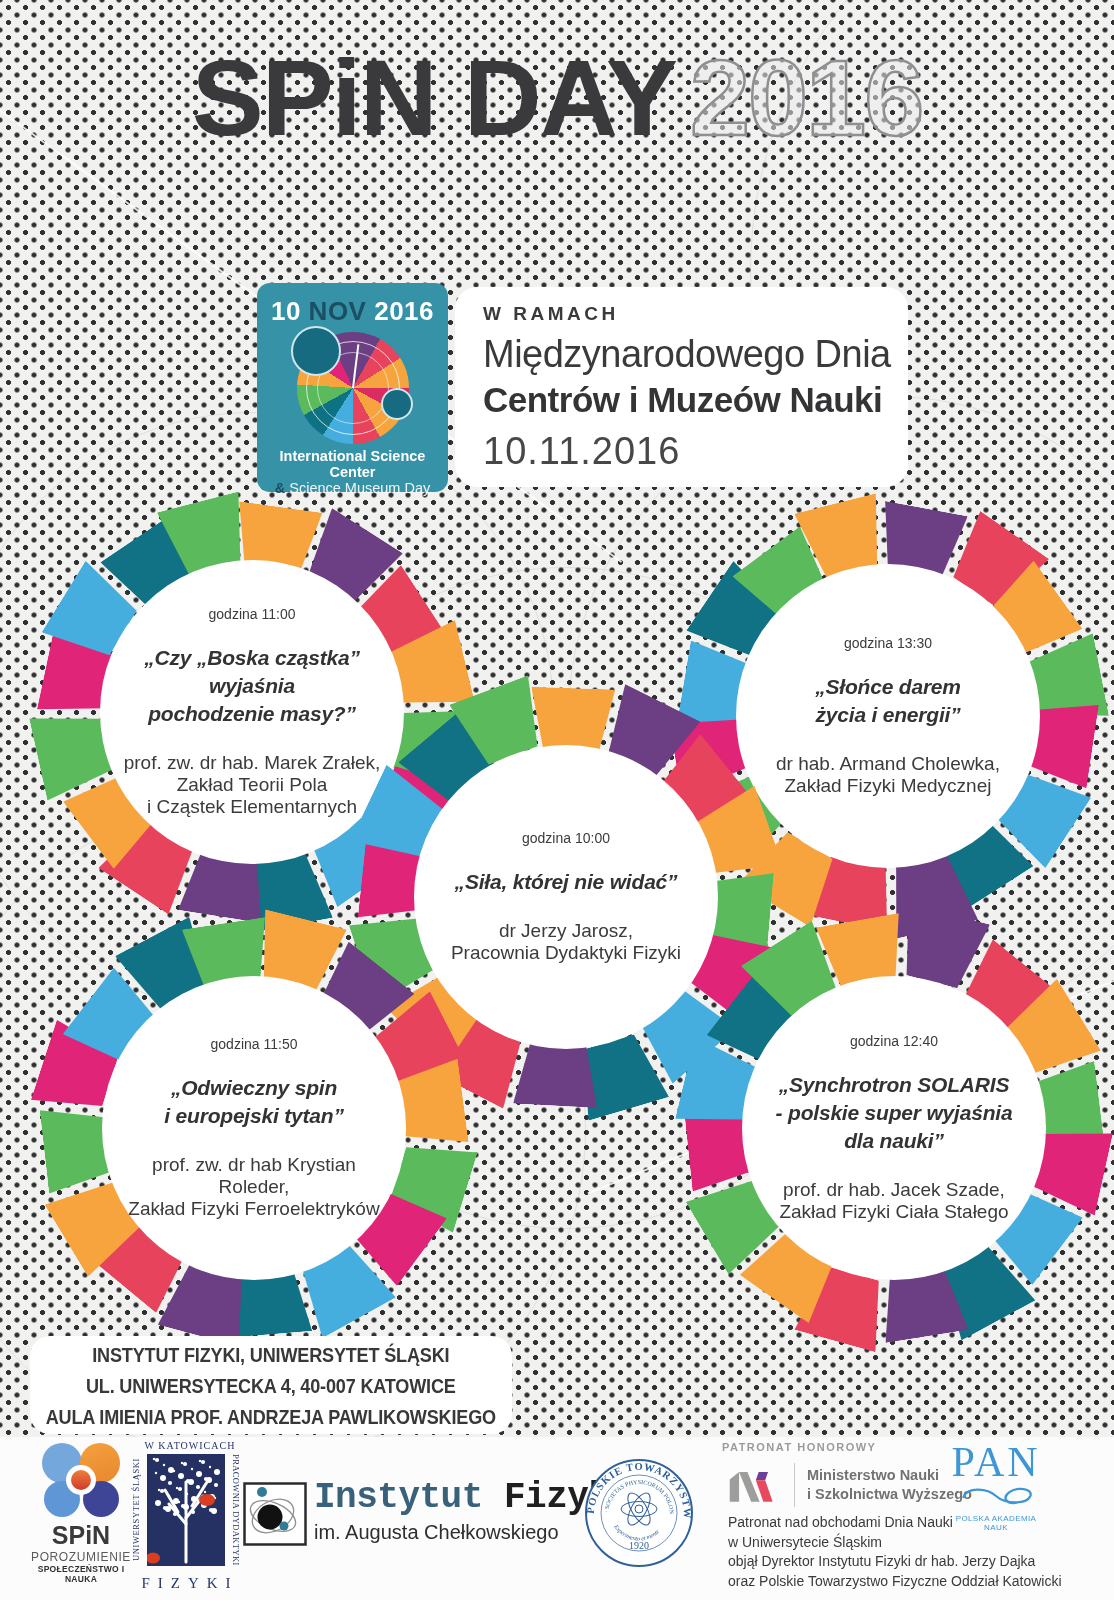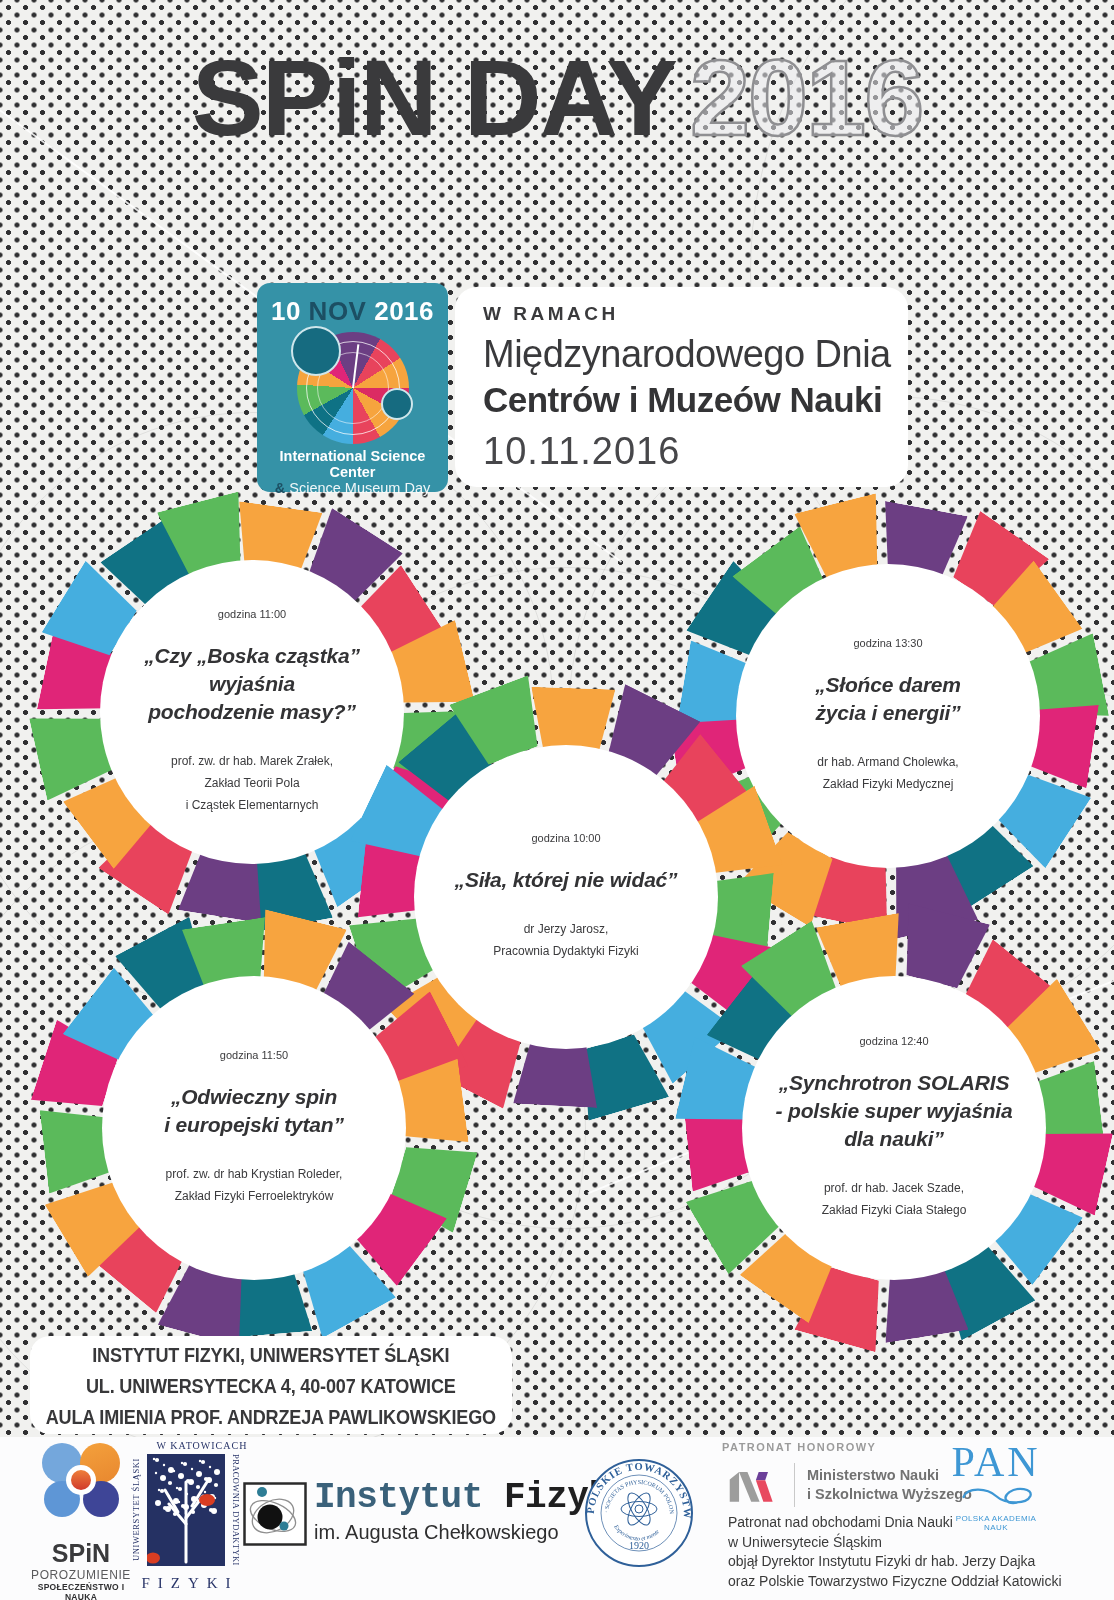--- a/index.html
+++ b/index.html
@@ -55,51 +55,51 @@
   .w2{left:683px;top:511px;}
   .w3{left:361px;top:692px;}
   .w4{left:49px;top:923px;}
   .w5{left:689px;top:923px;}
   .ring{position:absolute;inset:0;}
   .seg{position:absolute;left:50%;width:84px;height:70px;margin-left:-42px;
     clip-path:polygon(0 0,100% 0,81% 100%,19% 100%);}
   .disc{position:absolute;inset:53px;background:#fff;border-radius:50%;
     display:flex;flex-direction:column;align-items:center;justify-content:center;
     text-align:center;padding:0 22px;box-sizing:border-box;}
-  .etime{font-size:11px;color:#3b3b3d;margin-bottom:22px;}
+  .etime{font-size:14px;color:#3b3b3d;margin-bottom:22px;}
   .etitle{font-size:21px;font-weight:800;font-style:italic;line-height:28px;color:#333335;
     white-space:pre-line;margin-bottom:24px;letter-spacing:-.2px;}
-  .espeaker{font-size:12px;line-height:22px;color:#3b3b3d;white-space:pre-line;}
+  .espeaker{font-size:19px;line-height:22px;color:#3b3b3d;white-space:pre-line;}
 
   
   .venue{position:absolute;left:30px;top:1336px;width:482px;height:98px;background:#fff;
     border-radius:20px;z-index:2;display:flex;align-items:center;justify-content:center;}
   .venue-in{width:560px;transform:scaleX(.86);text-align:center;font-weight:800;
     font-size:21px;line-height:31px;color:#38383a;letter-spacing:-.2px;white-space:nowrap;}
 
   
   .footer{position:absolute;left:0;top:1437px;width:1114px;height:163px;background:#fcfcfd;z-index:3;}
   .f-item{position:absolute;}
   
   .spin{left:26px;top:6px;width:110px;text-align:center;}
   .flower{position:relative;width:78px;height:76px;margin:0 auto;}
   .flower div{position:absolute;border-radius:50%;}
   .fl-b1{left:0;top:0;width:40px;height:40px;background:#74A7DC;}
   .fl-or{left:38px;top:0;width:40px;height:40px;background:linear-gradient(160deg,#F4A13C,#E8872F);}
   .fl-in{left:41px;top:38px;width:36px;height:36px;background:#3E4597;}
   .fl-b2{left:2px;top:38px;width:36px;height:36px;background:#5E96D6;}
   .fl-wh{left:24px;top:22px;width:30px;height:30px;background:#fff;}
   .fl-rd{left:29px;top:27px;width:20px;height:20px;background:linear-gradient(#EE7F3A,#D03A2C);}
-  .spin-name{font-size:25px;font-weight:800;color:#3a3a3c;margin-top:20px;}
+  .spin-name{font-size:25px;font-weight:800;color:#3a3a3c;margin-top:2px;}
   .spin-s1{font-size:12px;color:#5a5a5c;letter-spacing:.6px;}
   .spin-s2{font-size:8.5px;font-weight:800;color:#2f2f31;letter-spacing:.3px;}
   
   .stamp{left:133px;top:3px;width:106px;height:152px;color:#293569;
     font-family:"Liberation Serif",serif;}
-  .st-top{position:absolute;left:16px;top:0;width:106px;text-align:center;font-size:10px;letter-spacing:1px;}
+  .st-top{position:absolute;left:4px;top:0;width:106px;text-align:center;font-size:10px;letter-spacing:1px;}
   .st-left{position:absolute;left:-2px;top:12px;height:116px;writing-mode:vertical-rl;
     transform:rotate(180deg);font-size:8.5px;letter-spacing:.6px;text-align:center;}
   .st-right{position:absolute;right:-2px;top:12px;height:116px;writing-mode:vertical-rl;
     font-size:8.5px;letter-spacing:.4px;text-align:center;}
   .st-bottom{position:absolute;left:0;bottom:0;width:106px;text-align:center;
     font-size:15px;letter-spacing:8px;text-indent:8px;}
   .st-rect{position:absolute;left:14px;top:14px;}
   
   .ifmark{left:243px;top:45px;}
   .iftext{left:314px;top:40px;}

